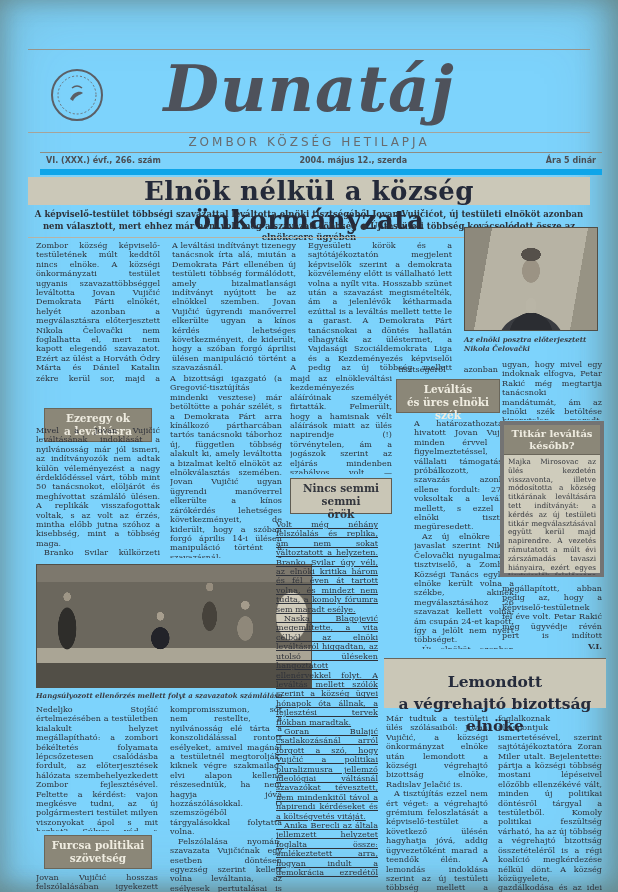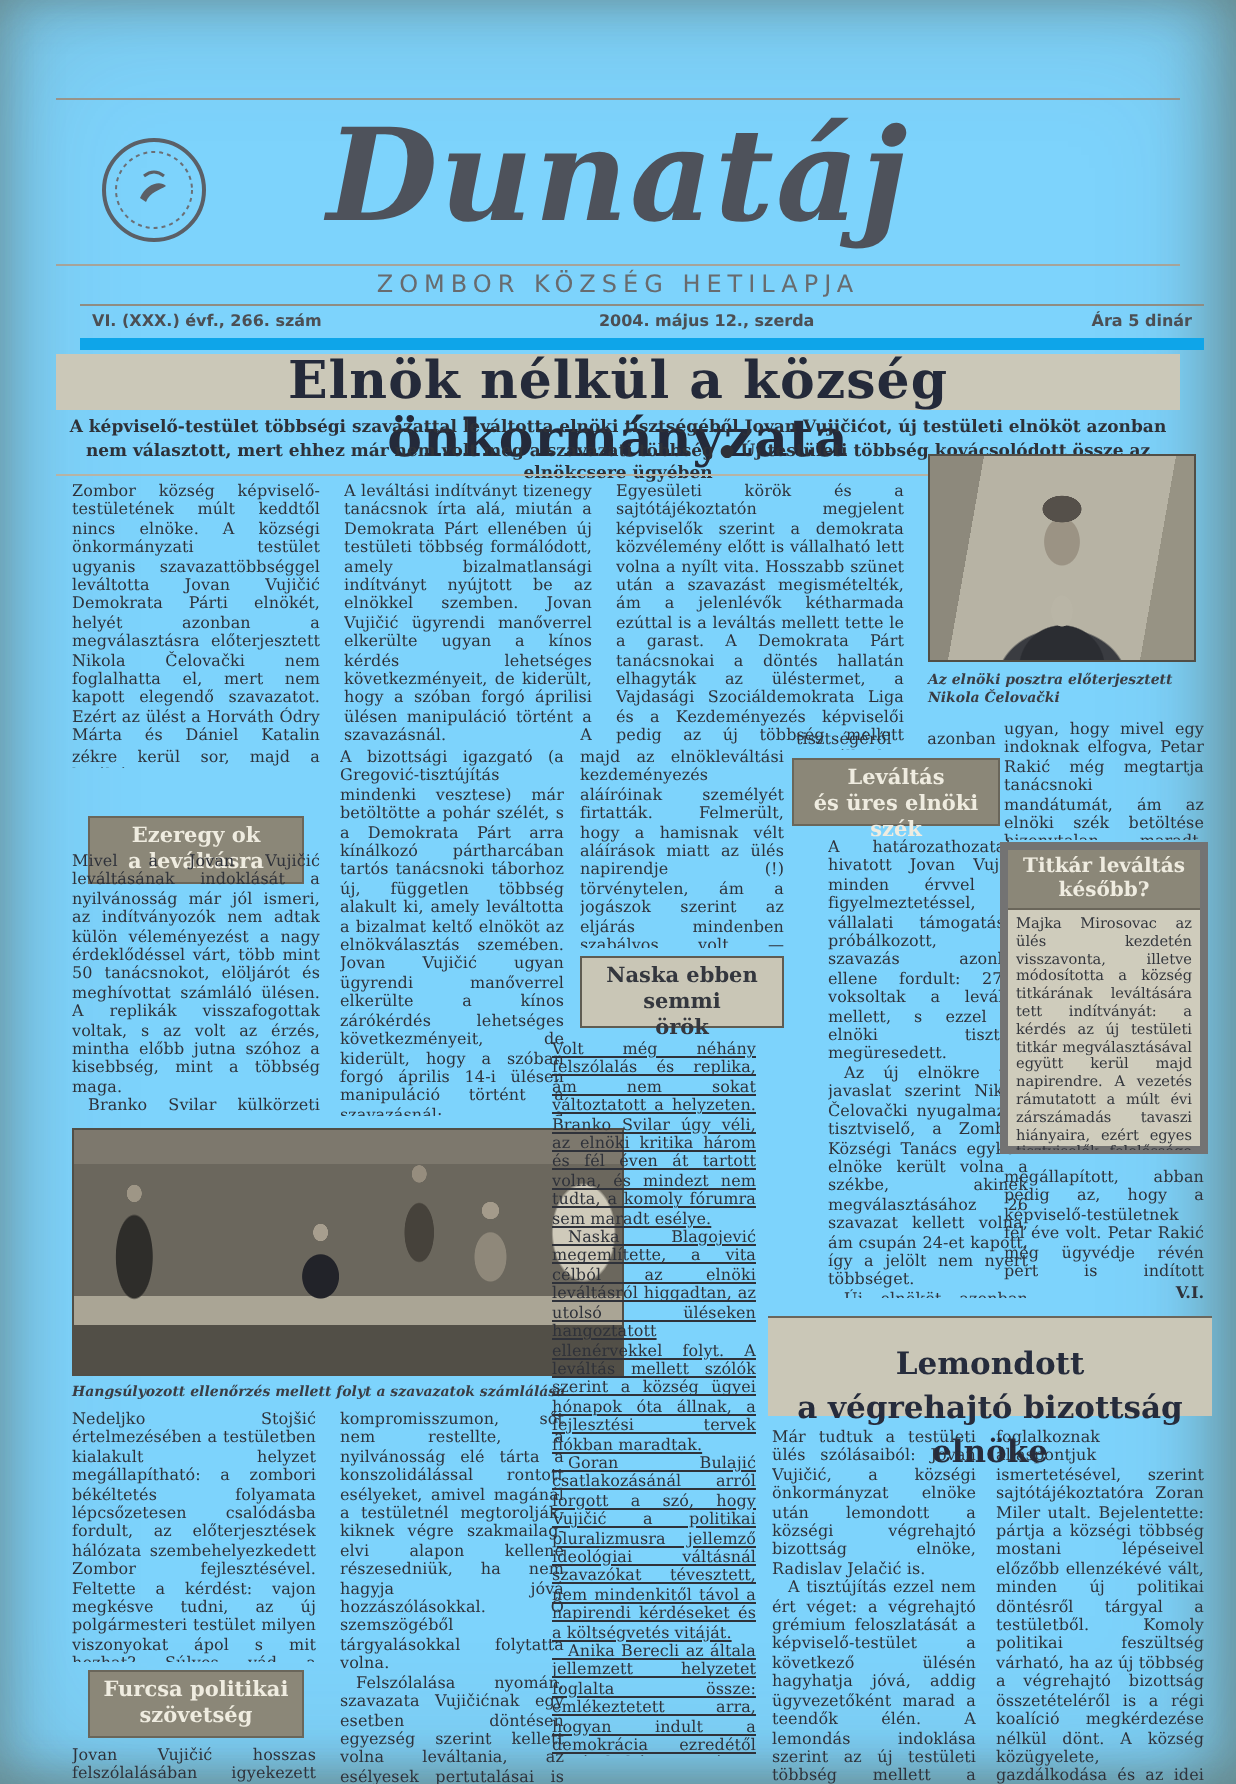--- a/index.html
+++ b/index.html
@@ -161,21 +161,21 @@
 
   <div class="txt" style="left:36px;top:705px;width:122px;height:126px;">Nedeljko Stojšić értelmezésében a testületben kialakult helyzet megállapítható: a zombori békéltetés folyamata lépcsőzetesen csalódásba fordult, az előterjesztések hálózata szembehelyezkedett Zombor fejlesztésével. Feltette a kérdést: vajon megkésve tudni, az új polgármesteri testület milyen viszonyokat ápol s mit hozhat? Súlyos vád a csalogató és egyre vizsgálatra szoruló állítás, hogy a leváltás után sem a régi, sem az új vezetés nem tudta megoldani a község előtt tornyosuló gondokat, amelyek a testületi legtöbbet Zombor érdekében.</div>
   <div class="subhead-dark" style="left:44px;top:835px;width:108px;height:34px;">Furcsa politikai
 szövetség</div>
   <div class="txt" style="left:36px;top:873px;width:122px;height:19px;">Jovan Vujičić hosszas felszólalásában igyekezett megvédeni poli-</div>
 
   <div class="txt" style="left:170px;top:705px;width:112px;height:187px;">kompromisszumon, sőt nem restellte, a nyilvánosság elé tárta a konszolidálással rontott esélyeket, amivel magánál a testületnél megtorolják, kiknek végre szakmailag-elvi alapon kellene részesedniük, ha nem hagyja jóvá hozzászólásokkal. Ő szemszögéből tárgyalásokkal folytatta volna.
  Felszólalása nyomán, szavazata Vujičićnak egy esetben döntésen egyezség szerint kellett volna leváltania, az esélyesek pertutalásai is élvezik a helyi politikai pártképviselőket. Ezt a kérdést a választók adják vissza a padsorokba, ezért küldje, utalja a VMDK-t, ellenpártokat.</div>
 
   <div class="txt" style="left:290px;top:374px;width:102px;height:100px;">majd az elnökleváltási kezdeményezés aláíróinak személyét firtatták. Felmerült, hogy a hamisnak vélt aláírások miatt az ülés napirendje (!) törvénytelen, ám a jogászok szerint az eljárás mindenben szabályos volt — szögezte le.</div>
-  <div class="subhead-light" style="left:290px;top:478px;width:102px;height:36px;">Naska ebben semmi
+  <div class="subhead-light" style="left:290px;top:478px;width:102px;height:36px;">Nincs semmi semmi
 örök</div>
   <div class="txt" style="left:276px;top:520px;width:102px;height:358px;text-decoration:underline;">Volt még néhány felszólalás és replika, ám nem sokat változtatott a helyzeten. Branko Svilar úgy véli, az elnöki kritika három és fél éven át tartott volna, és mindezt nem tudta, a komoly fórumra sem maradt esélye.
  Naska Blagojević megemlítette, a vita célból az elnöki leváltásról higgadtan, az utolsó üléseken hangoztatott ellenérvekkel folyt. A leváltás mellett szólók szerint a község ügyei hónapok óta állnak, a fejlesztési tervek fiókban maradtak.
  Goran Bulajić csatlakozásánál arról forgott a szó, hogy Vujičić a politikai pluralizmusra jellemző ideológiai váltásnál szavazókat tévesztett, nem mindenkitől távol a napirendi kérdéseket és a költségvetés vitáját.
  Anika Berecli az általa jellemzett helyzetet foglalta össze: emlékeztetett arra, hogyan indult a demokrácia ezredétől vezérelt háza, mit ér az ily módon emportosulás, hová jutott, juthatott és hová tart a rövidebb távon. Az elnöki helyzet leszűrte a hasonló történésekhez, mert nem egyedi lokális jelenségről van szó. Ezért a Demokrata Pártnak nem Jovan Vujičićtól kell, hanem saját sorait kell rendeznie — mondta, majd megjegyezte, hogy „a mostaniak hosszabbak. Mindaddig, amíg ő és ha jönne az emberé, addig azok nyelvén csak az utána korlátozott tagokat, az azonosítással nem illetne tovább”. Felszólalásának utolsó megállapításánál arról szólt, hogy mivel új testületi többség alakult ki, a Demokrata Párt tanácsnokai átlépnek be vendégnek.</div>
 
   <div class="txt" style="left:398px;top:365px;width:100px;height:10px;">tisztségéről azonban nem állt el.</div>
   <div class="subhead-dark" style="left:396px;top:379px;width:104px;height:34px;">Leváltás
 és üres elnöki szék</div>
   <div class="txt" style="left:398px;top:419px;width:100px;height:230px;margin-left:16px;">A határozathozatalra hivatott Jovan Vujičić minden érvvel és figyelmeztetéssel, vállalati támogatással próbálkozott, a szavazás azonban ellene fordult: 27-en voksoltak a leváltás mellett, s ezzel az elnöki tisztség megüresedett.

